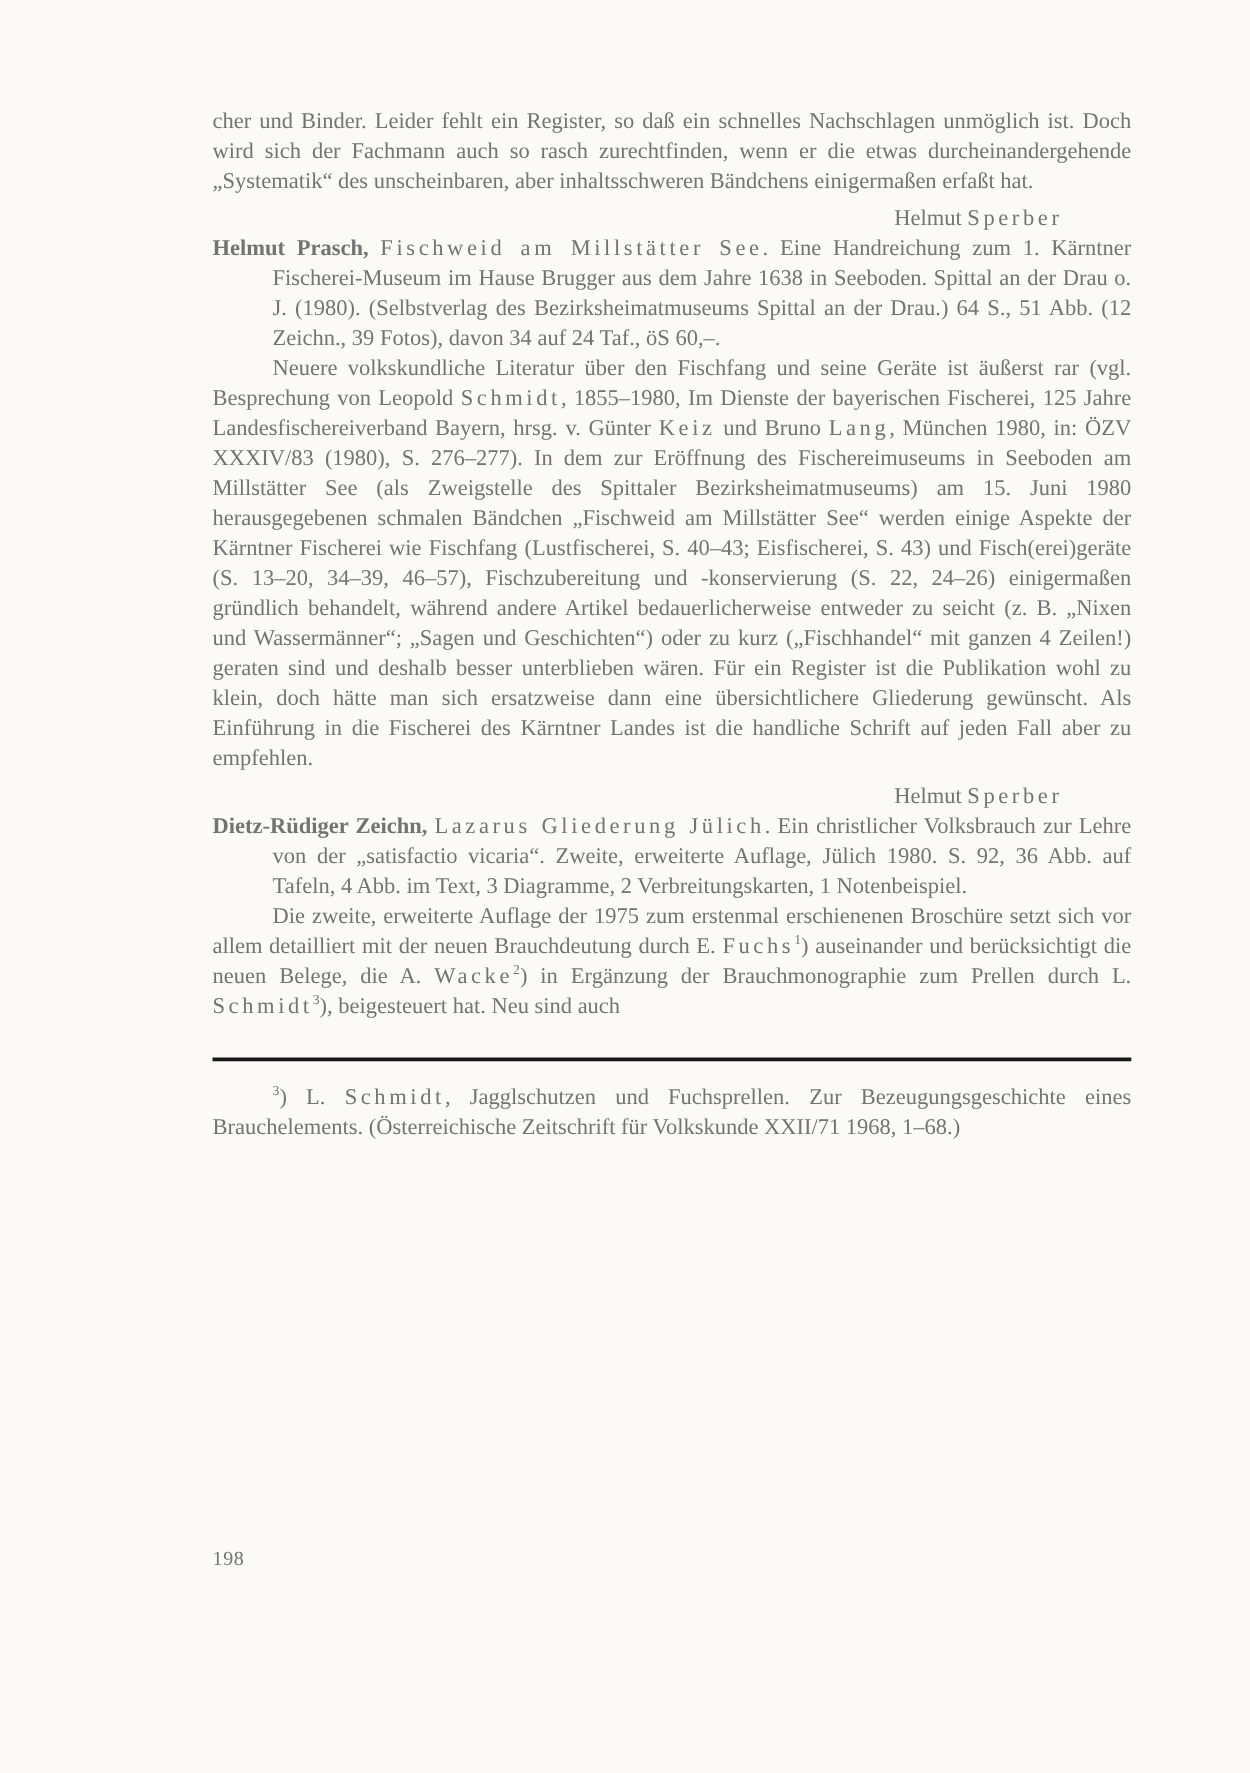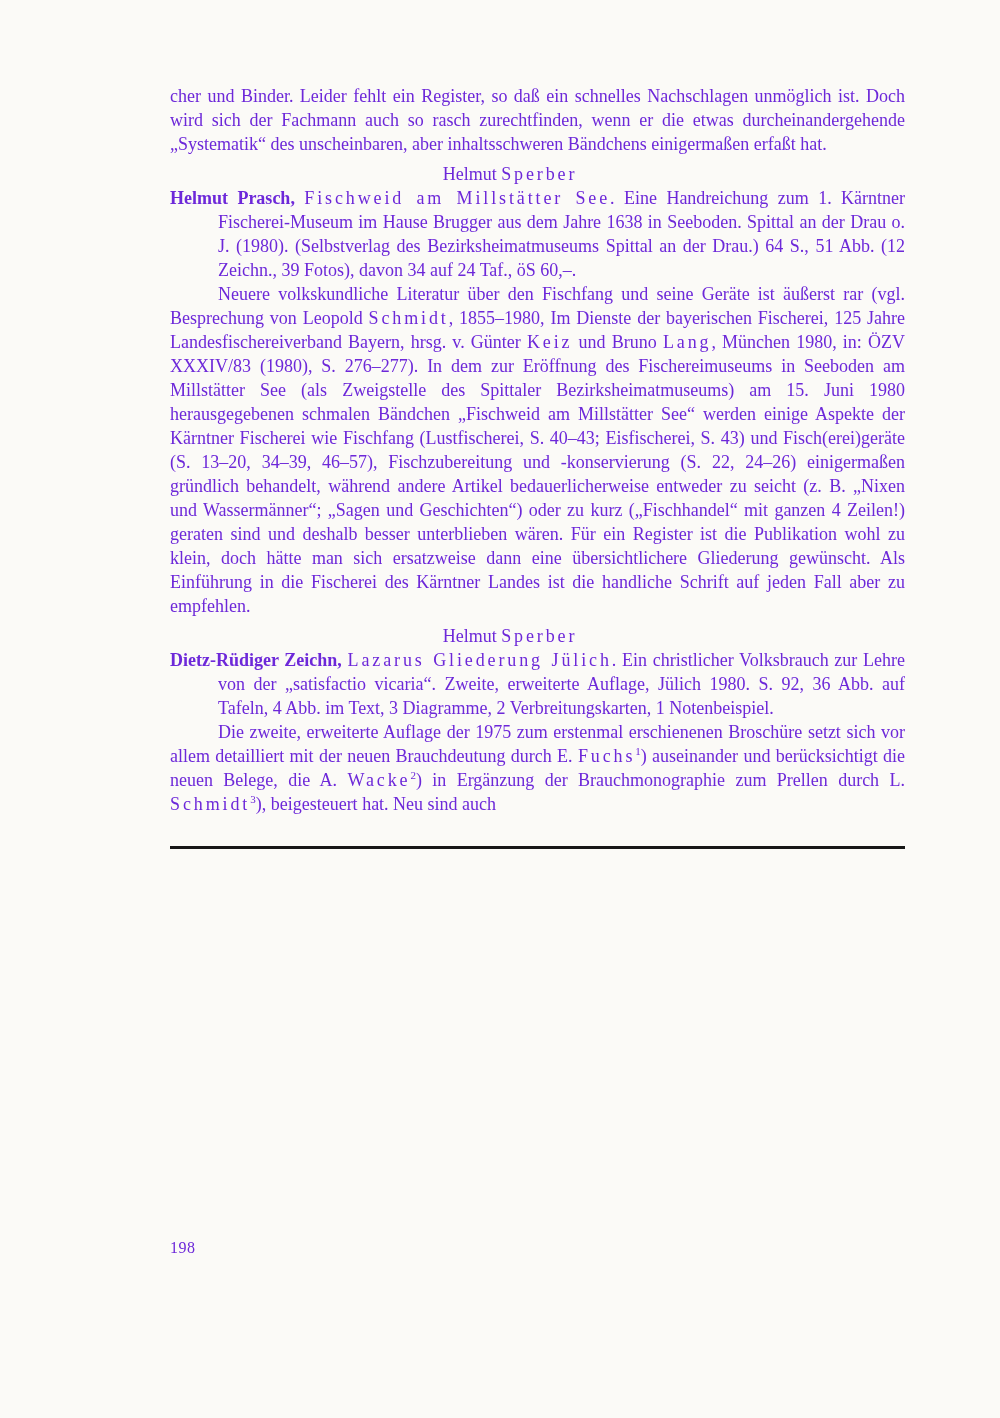--- a/index.html
+++ b/index.html
@@ -5,28 +5,28 @@
   * { margin: 0; padding: 0; box-sizing: border-box; }
   html, body { background: #fbfaf7; }
   .page {
     position: relative;
     width: 1000px;
     height: 1418px;
     background: #fbfaf7;
     font-family: "Liberation Serif", "DejaVu Serif", serif;
     font-size: 18px;
     line-height: 24px;
-    color: #6d28d9;
+    color: #737373;
     overflow: hidden;
   }
   .text-area { padding: 84px 95px 0 170px; }
   .para { text-align: justify; }
   .indent { text-indent: 48px; }
   .hang { padding-left: 48px; text-indent: -48px; text-align: justify; }
-  .signature { text-align: center; padding-right: 55px; margin-top: 6px; }
+  .signature { text-align: right; padding-right: 55px; margin-top: 6px; }
   .review-heading { }
   .review-body { }
   .spaced { letter-spacing: 0.16em; }
   .bold { font-weight: bold; }
   .sup { vertical-align: super; font-size: 11px; line-height: 0; }
   .rule {
     border: none;
     border-top: 3px solid #171717;
     margin: 30px 0 16px 0;
     width: 100%;
@@ -59,18 +59,19 @@
 
     <p class="hang review-heading"><span class="run bold">Dietz-Rüdiger Zeichn, </span><span class="run spaced">Lazarus Gliederung Jülich</span><span class="run">. Ein christlicher Volksbrauch zur Lehre von der „satisfactio vicaria“. Zweite, erweiterte Auflage, Jülich 1980. S. 92, 36 Abb. auf Tafeln, 4 Abb. im Text, 3 Diagramme, 2 Verbreitungskarten, 1 Notenbeispiel.</span></p>
 
     <p class="para indent review-body"><span class="run">Die zweite, erweiterte Auflage der 1975 zum erstenmal erschienenen Broschüre setzt sich vor allem detailliert mit der neuen Brauchdeutung durch E. </span><span class="run spaced">Fuchs</span><span class="run sup">1</span><span class="run">) auseinander und berücksichtigt die neuen Belege, die A. </span><span class="run spaced">Wacke</span><span class="run sup">2</span><span class="run">) in Ergänzung der Brauchmonographie zum Prellen durch L. </span><span class="run spaced">Schmidt</span><span class="run sup">3</span><span class="run">), beigesteuert hat. Neu sind auch</span></p>
 
     <hr class="rule">
 
     <section>
 
 
+      <p class="footnote"><span class="run sup">3</span><span class="run">) L. </span><span class="run spaced">Schmidt</span><span class="run">, Jagglschutzen und Fuchsprellen. Zur Bezeugungsgeschichte eines Brauchelements. (Österreichische Zeitschrift für Volkskunde XXII/71 1968, 1–68.)</span></p>
     </section>
 
   </main>
 
   <div class="page-number">198</div>
 </div>
 
 </body></html>

